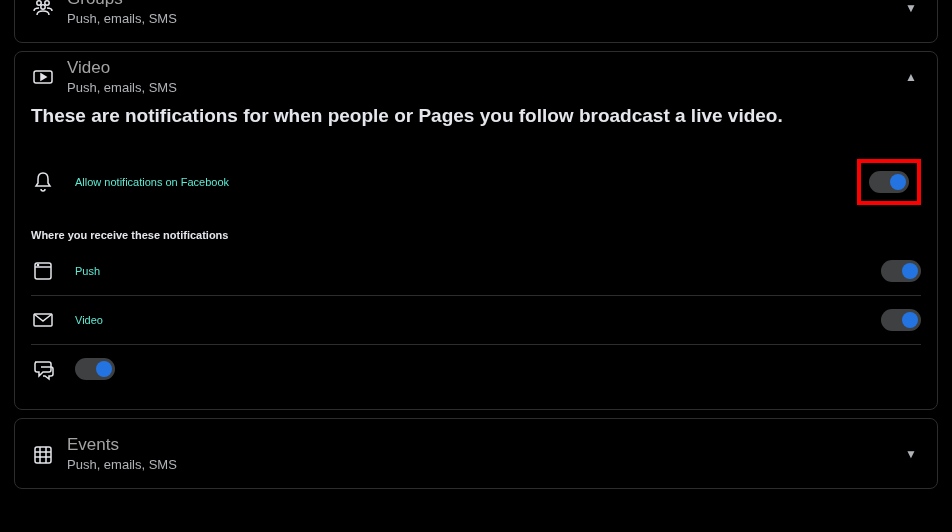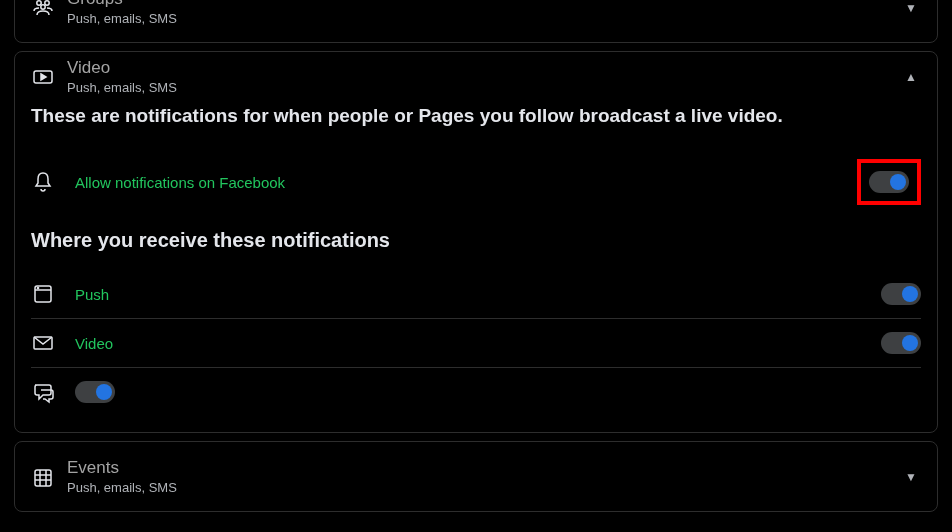--- a/index.html
+++ b/index.html
@@ -71,22 +71,22 @@
     }
     .row-icon-wrap {
       width: 44px;
       display: flex;
       align-items: center;
       justify-content: flex-start;
       flex-shrink: 0;
     }
     .row-label {
       flex: 1;
-      font-size: 15px;
-      color: #22c55e;
+      font-size: 11px;
+      color: #5eead4;
     }
     .toggle {
       width: 40px;
       height: 22px;
       background: #3e4042;
       border-radius: 11px;
       position: relative;
       cursor: pointer;
     }
     .toggle-knob {
@@ -97,25 +97,25 @@
       position: absolute;
       top: 3px;
       right: 3px;
     }
     .highlight-box {
       border: 4px solid #ff0000;
       padding: 8px;
       border-radius: 0px;
     }
     .section-label {
-      font-size: 20px;
+      font-size: 11px;
       font-weight: 600;
       color: #e4e6eb;
       margin-top: 12px;
-      margin-bottom: 18px;
+      margin-bottom: 6px;
     }
     .divider {
       border: none;
       border-top: 1px solid #2d2d2d;
       margin: 0;
     }
   </style>
 </head>
 <body>
 

